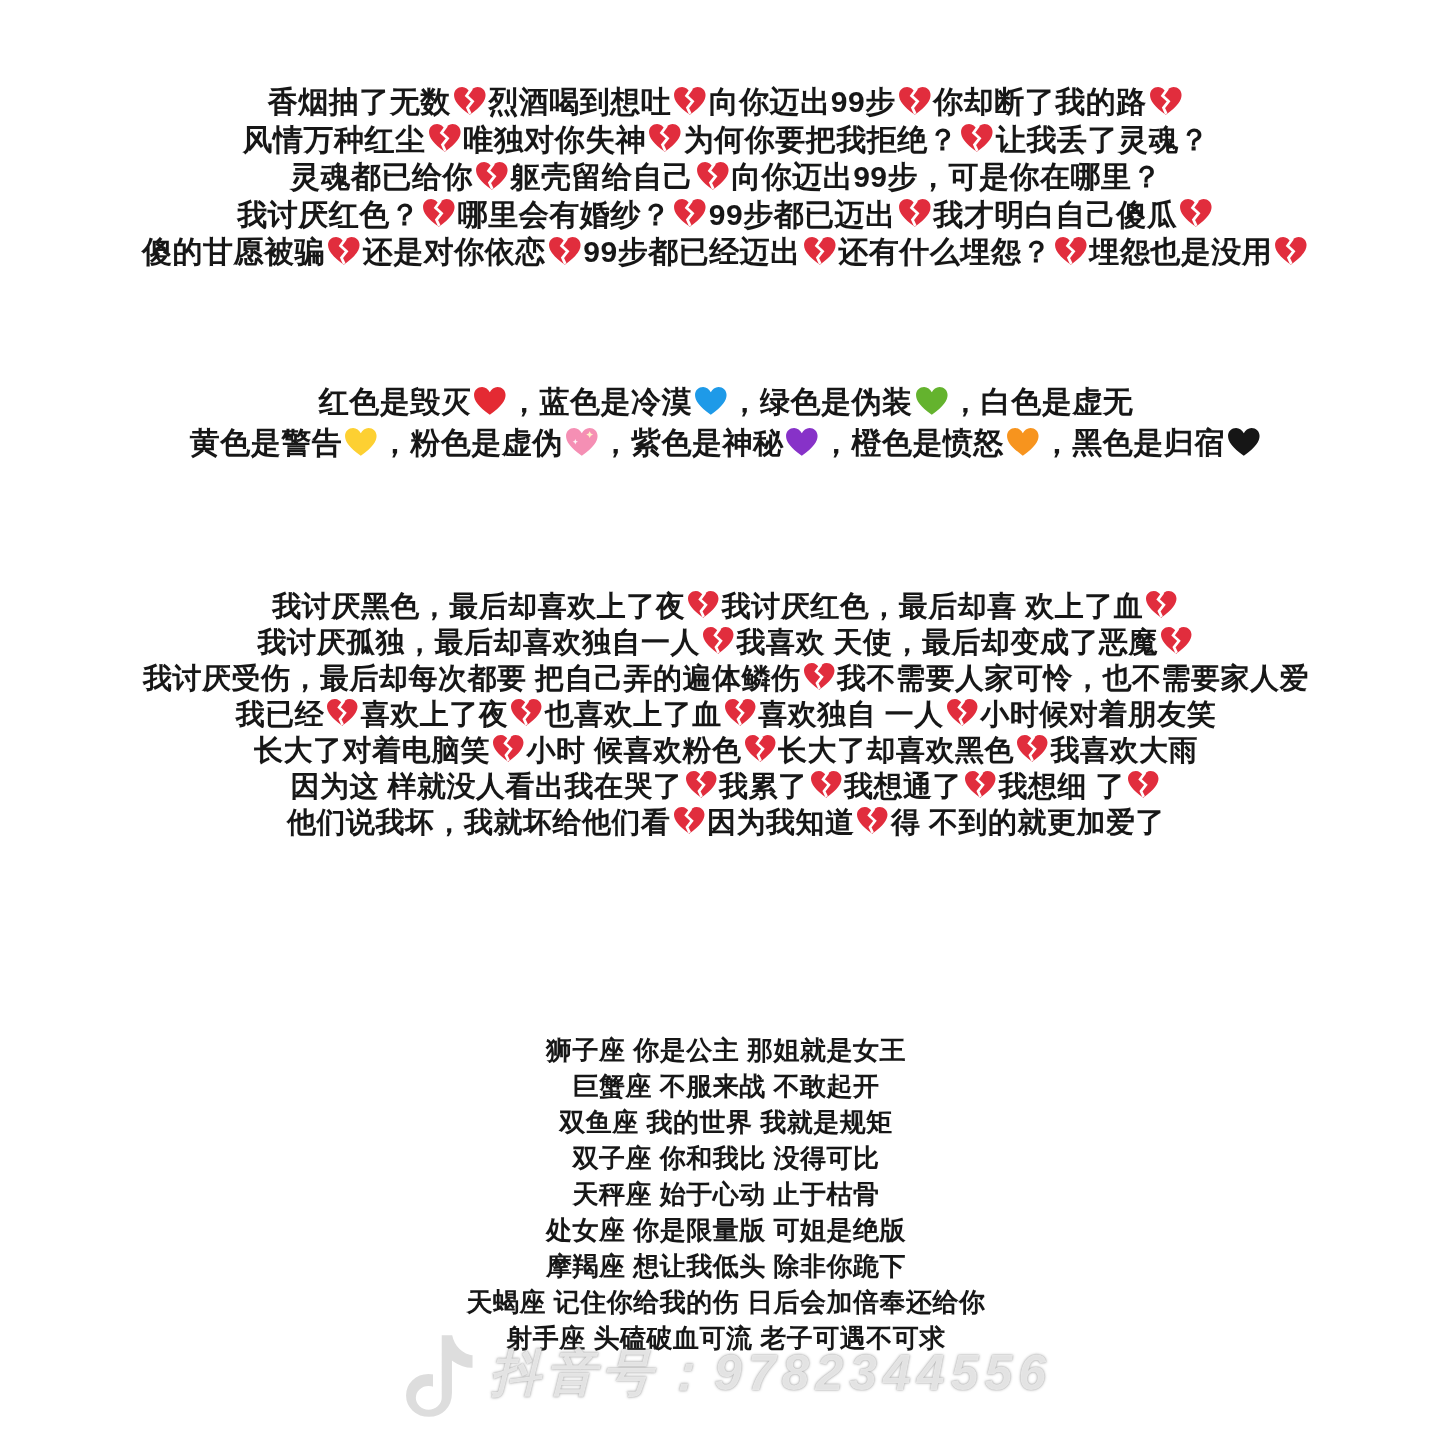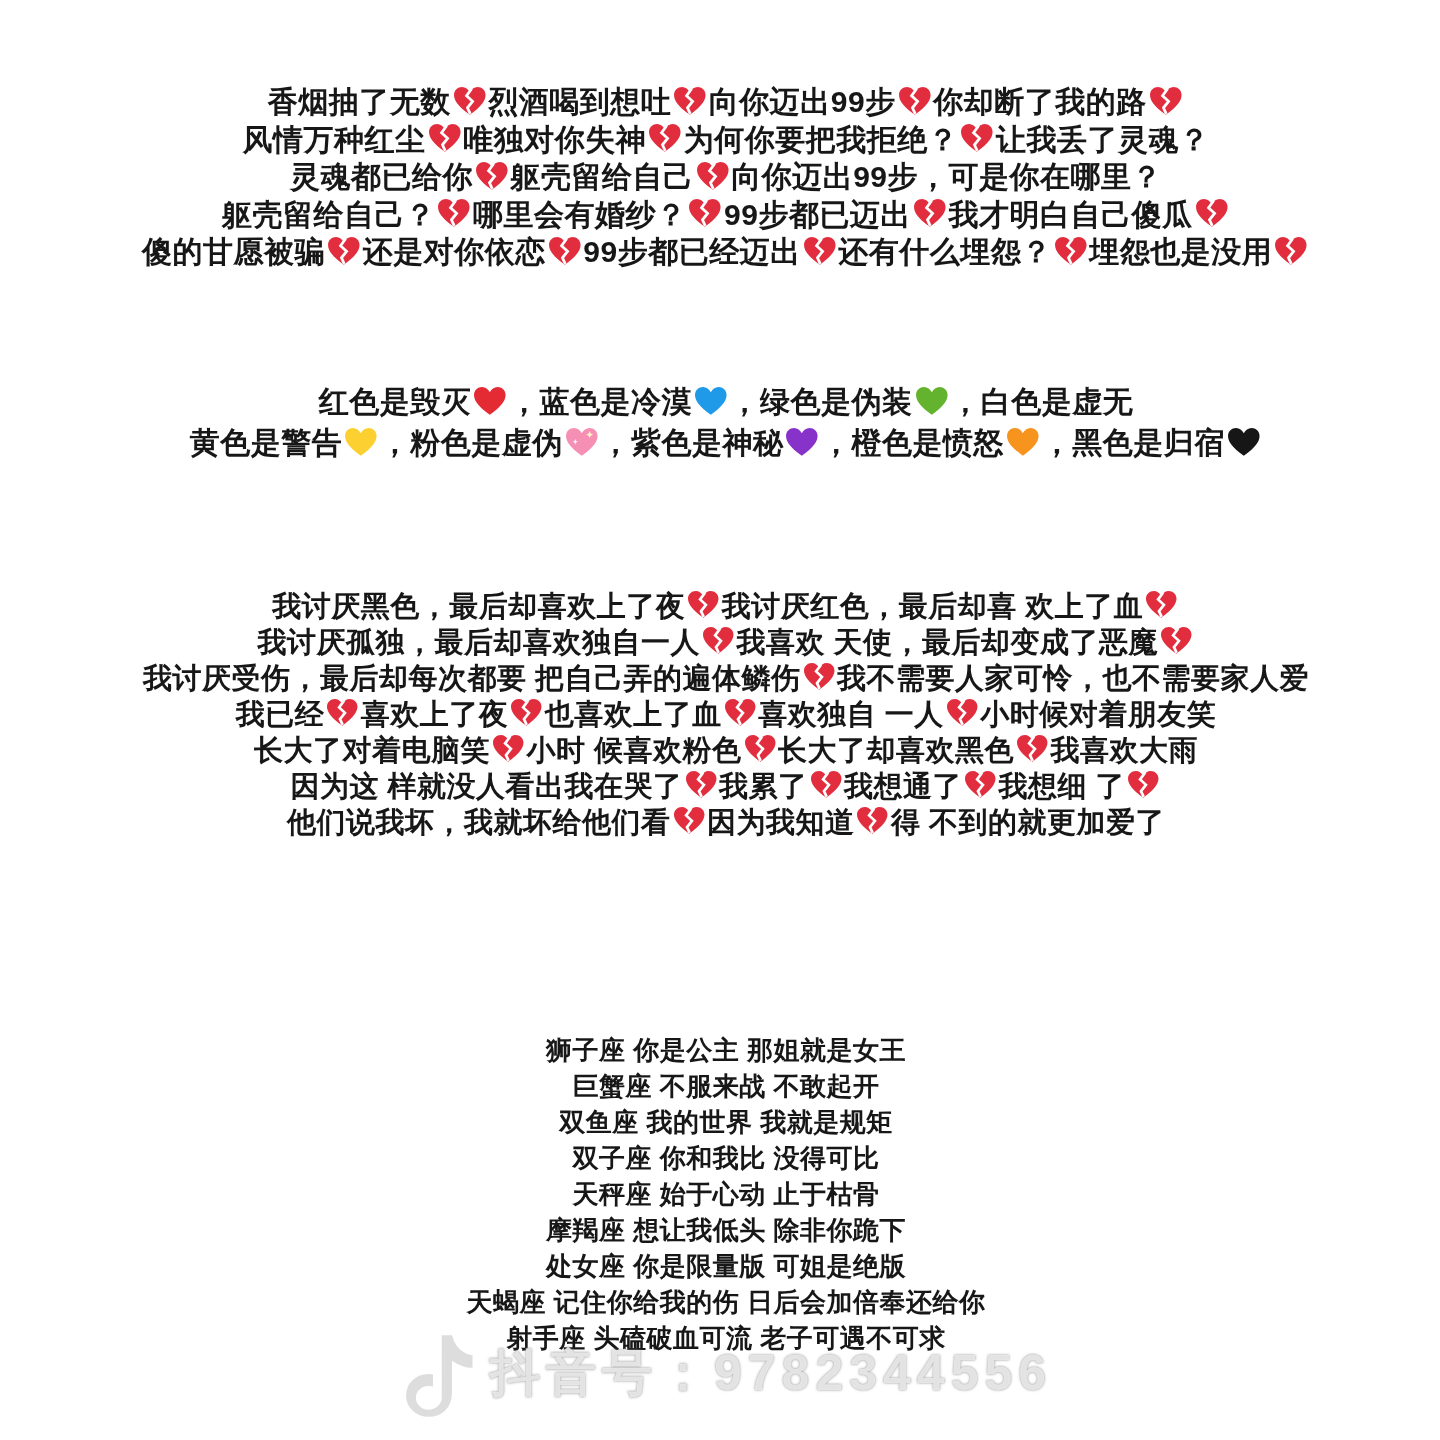--- a/index.html
+++ b/index.html
@@ -53,20 +53,21 @@
     margin-right: 14px;
     opacity: 0.75;
   }
   .watermark .wm-text {
     font-size: 50px;
     font-weight: 700;
     letter-spacing: 6px;
     color: rgba(255,255,255,0.72);
     text-shadow: 0 0 3px rgba(150,150,150,0.85), 0 0 1px rgba(120,120,120,0.6);
     white-space: nowrap;
+    font-style: italic;
   }
 </style>
 </head>
 <body>
 
 <div class="page">
 
   <div class="text-block block-lyrics">
       <div class="line"><span>香烟抽了无数</span><span class="heart"><svg viewBox="0 0 36 33" xmlns="http://www.w3.org/2000/svg">
             <path d="M18 31C5.4 21.8 1 15.6 1 9.6 1 4.5 5 1 9.7 1c3.5 0 6.8 2.3 8.3 5.7C19.5 3.3 22.8 1 26.3 1 31 1 35 4.5 35 9.6c0 6-4.4 12.2-17 21.4z" fill="#e12d3d"></path>
@@ -91,21 +92,21 @@
             <path d="M18 31C5.4 21.8 1 15.6 1 9.6 1 4.5 5 1 9.7 1c3.5 0 6.8 2.3 8.3 5.7C19.5 3.3 22.8 1 26.3 1 31 1 35 4.5 35 9.6c0 6-4.4 12.2-17 21.4z" fill="#e12d3d"></path>
             <path d="M20 3 L14.5 10.5 L21 16.5 L15.5 23.5 L18.5 30" stroke="#ffffff" stroke-width="3" fill="none"></path>
           </svg></span><span>让我丢了灵魂？</span></div>
       <div class="line"><span>灵魂都已给你</span><span class="heart"><svg viewBox="0 0 36 33" xmlns="http://www.w3.org/2000/svg">
             <path d="M18 31C5.4 21.8 1 15.6 1 9.6 1 4.5 5 1 9.7 1c3.5 0 6.8 2.3 8.3 5.7C19.5 3.3 22.8 1 26.3 1 31 1 35 4.5 35 9.6c0 6-4.4 12.2-17 21.4z" fill="#e12d3d"></path>
             <path d="M20 3 L14.5 10.5 L21 16.5 L15.5 23.5 L18.5 30" stroke="#ffffff" stroke-width="3" fill="none"></path>
           </svg></span><span>躯壳留给自己</span><span class="heart"><svg viewBox="0 0 36 33" xmlns="http://www.w3.org/2000/svg">
             <path d="M18 31C5.4 21.8 1 15.6 1 9.6 1 4.5 5 1 9.7 1c3.5 0 6.8 2.3 8.3 5.7C19.5 3.3 22.8 1 26.3 1 31 1 35 4.5 35 9.6c0 6-4.4 12.2-17 21.4z" fill="#e12d3d"></path>
             <path d="M20 3 L14.5 10.5 L21 16.5 L15.5 23.5 L18.5 30" stroke="#ffffff" stroke-width="3" fill="none"></path>
           </svg></span><span>向你迈出99步，可是你在哪里？</span></div>
-      <div class="line"><span>躯壳留给自己？</span><span class="heart"><svg viewBox="0 0 36 33" xmlns="http://www.w3.org/2000/svg">
+      <div class="line"><span>我讨厌红色？</span><span class="heart"><svg viewBox="0 0 36 33" xmlns="http://www.w3.org/2000/svg">
             <path d="M18 31C5.4 21.8 1 15.6 1 9.6 1 4.5 5 1 9.7 1c3.5 0 6.8 2.3 8.3 5.7C19.5 3.3 22.8 1 26.3 1 31 1 35 4.5 35 9.6c0 6-4.4 12.2-17 21.4z" fill="#e12d3d"></path>
             <path d="M20 3 L14.5 10.5 L21 16.5 L15.5 23.5 L18.5 30" stroke="#ffffff" stroke-width="3" fill="none"></path>
           </svg></span><span>哪里会有婚纱？</span><span class="heart"><svg viewBox="0 0 36 33" xmlns="http://www.w3.org/2000/svg">
             <path d="M18 31C5.4 21.8 1 15.6 1 9.6 1 4.5 5 1 9.7 1c3.5 0 6.8 2.3 8.3 5.7C19.5 3.3 22.8 1 26.3 1 31 1 35 4.5 35 9.6c0 6-4.4 12.2-17 21.4z" fill="#e12d3d"></path>
             <path d="M20 3 L14.5 10.5 L21 16.5 L15.5 23.5 L18.5 30" stroke="#ffffff" stroke-width="3" fill="none"></path>
           </svg></span><span>99步都已迈出</span><span class="heart"><svg viewBox="0 0 36 33" xmlns="http://www.w3.org/2000/svg">
             <path d="M18 31C5.4 21.8 1 15.6 1 9.6 1 4.5 5 1 9.7 1c3.5 0 6.8 2.3 8.3 5.7C19.5 3.3 22.8 1 26.3 1 31 1 35 4.5 35 9.6c0 6-4.4 12.2-17 21.4z" fill="#e12d3d"></path>
             <path d="M20 3 L14.5 10.5 L21 16.5 L15.5 23.5 L18.5 30" stroke="#ffffff" stroke-width="3" fill="none"></path>
           </svg></span><span>我才明白自己傻瓜</span><span class="heart"><svg viewBox="0 0 36 33" xmlns="http://www.w3.org/2000/svg">
             <path d="M18 31C5.4 21.8 1 15.6 1 9.6 1 4.5 5 1 9.7 1c3.5 0 6.8 2.3 8.3 5.7C19.5 3.3 22.8 1 26.3 1 31 1 35 4.5 35 9.6c0 6-4.4 12.2-17 21.4z" fill="#e12d3d"></path>
@@ -215,22 +216,22 @@
             <path d="M18 31C5.4 21.8 1 15.6 1 9.6 1 4.5 5 1 9.7 1c3.5 0 6.8 2.3 8.3 5.7C19.5 3.3 22.8 1 26.3 1 31 1 35 4.5 35 9.6c0 6-4.4 12.2-17 21.4z" fill="#161616"></path>
           </svg></span></div>
     </div>
 
   <div class="text-block block-zodiac">
       <div class="line"><span>狮子座 你是公主 那姐就是女王</span></div>
       <div class="line"><span>巨蟹座 不服来战 不敢起开</span></div>
       <div class="line"><span>双鱼座 我的世界 我就是规矩</span></div>
       <div class="line"><span>双子座 你和我比 没得可比</span></div>
       <div class="line"><span>天秤座 始于心动 止于枯骨</span></div>
+      <div class="line"><span>处女座 你是限量版 可姐是绝版</span></div>
       <div class="line"><span>摩羯座 想让我低头 除非你跪下</span></div>
-      <div class="line"><span>处女座 你是限量版 可姐是绝版</span></div>
       <div class="line"><span>天蝎座 记住你给我的伤 日后会加倍奉还给你</span></div>
       <div class="line"><span>射手座 头磕破血可流 老子可遇不可求</span></div>
     </div>
 
   <div class="watermark">
     <span class="note-icon">
       <svg viewBox="0 0 50 58" xmlns="http://www.w3.org/2000/svg">
         <path d="M34.5 1.5c1.7 7.9 6.8 12.9 13.9 13.6v9.8c-5 .3-9.7-1.3-13.9-4.2v20.5c0 10.4-7.4 16.9-16.2 16.9C9.1 58.1 2 51.4 2 42.9c0-8.6 6.9-15.3 15.9-15.3 1.3 0 2.6.1 3.8.4v10.1c-1.2-.5-2.4-.8-3.8-.8-4.3 0-7.8 3.2-7.8 7.2s3.5 7.3 7.8 7.3 8.2-3.2 8.2-7.3V1.5h8.4z" fill="#c6c6c6" opacity="0.8" stroke="#ffffff" stroke-width="1.5"></path>
       </svg>
     </span>

